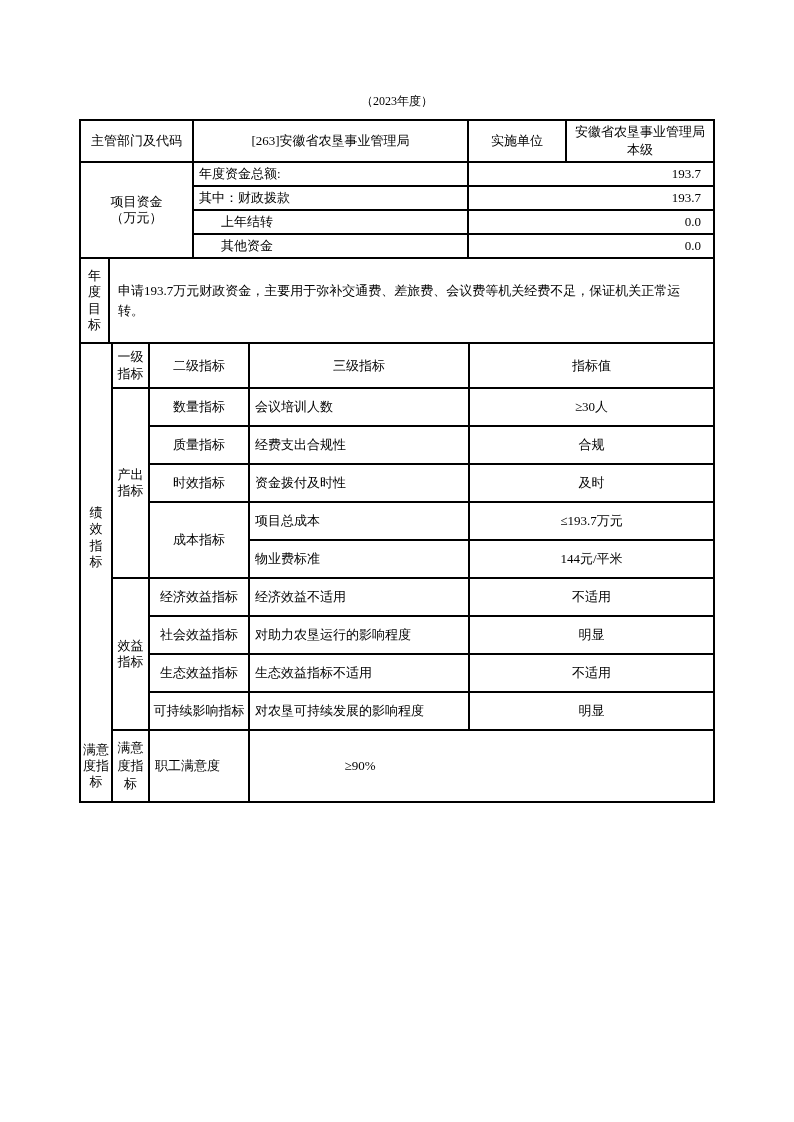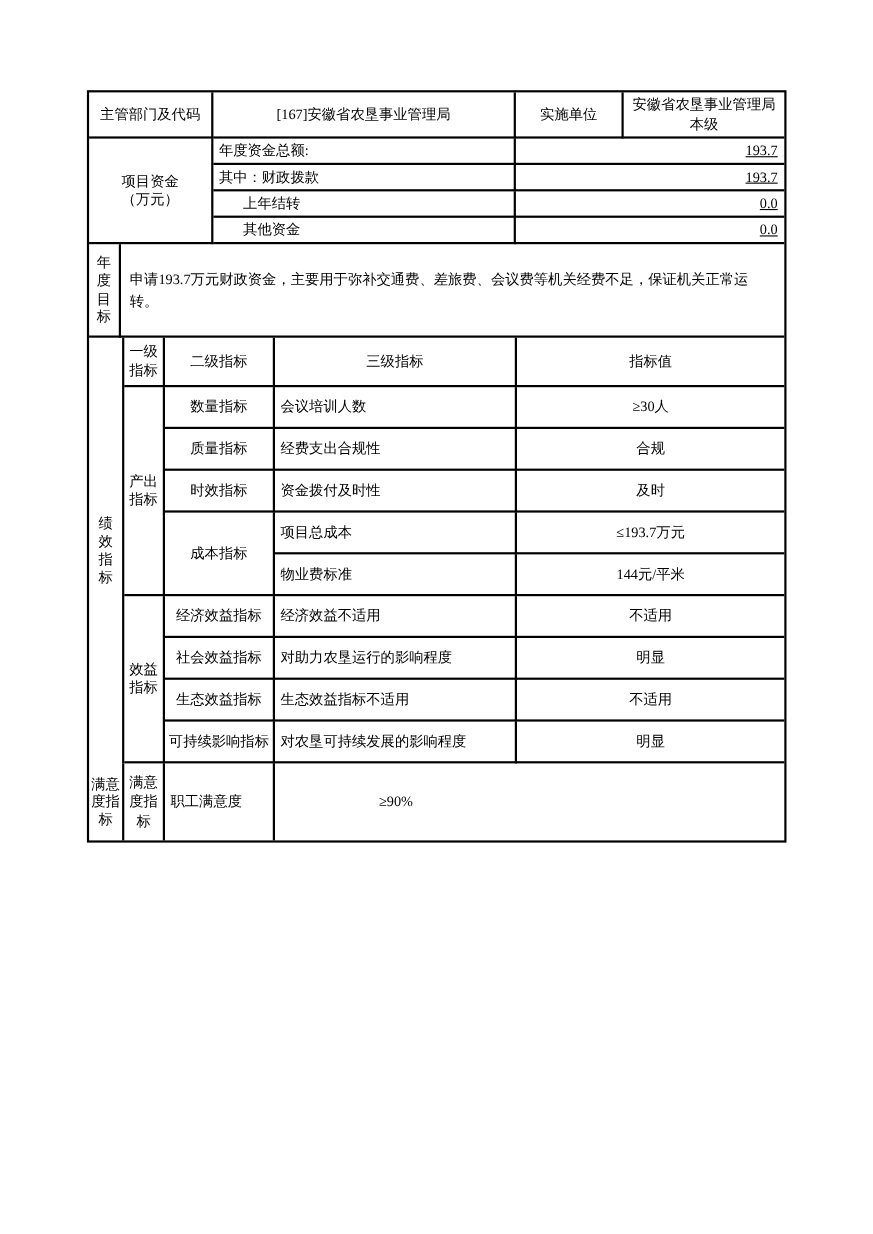--- a/index.html
+++ b/index.html
@@ -42,51 +42,52 @@
     border-right: 2px solid #000;
     border-bottom: 2px solid #000;
     padding: 2px 4px;
     text-align: center;
     vertical-align: middle;
     overflow: hidden;
   }
   td:last-child { border-right: none; }
   td.nb { border-bottom: none; }
   td.left { text-align: left; padding-left: 5px; }
-  td.num { text-align: right; padding-right: 6px; text-decoration: underline; }
+  td.num { text-align: right; padding-right: 12px; }
   td.indent { padding-left: 27px; margin-top: 40px; }
   td.pre { white-space: pre-line; line-height: 1.25; }
   .t1 td { height: 32px; }
   .t1 tr:last-child td { height: 30px; }
   .t2 td { height: 23px; }
   .t3 td { height: 85px; }
   .t3 td.goal-text { padding: 4px 8px; line-height: 1.5; }
   .t4 td { height: 38px; }
   .t4 tr.hdr td { height: 45px; }
   .t4 tr.tall td { height: 70px; }
 </style>
 </head>
 <body>
 
 <div class="page">
 
+  <div class="doc-subtitle">（2023年度）</div>
 
   <div class="sheet">
 
     <table class="t1">
       <colgroup>
           <col style="width:113px">
           <col style="width:275px">
           <col style="width:98px">
           <col>
         </colgroup>
       <tbody>
       <tr>
         <td>主管部门及代码</td>
-        <td>[167]安徽省农垦事业管理局</td>
+        <td>[263]安徽省农垦事业管理局</td>
         <td>实施单位</td>
         <td>安徽省农垦事业管理局本级</td>
       </tr>
     </tbody>
       </table>
 
     <table class="t2">
       <colgroup>
           <col style="width:113px">
           <col style="width:275px">

